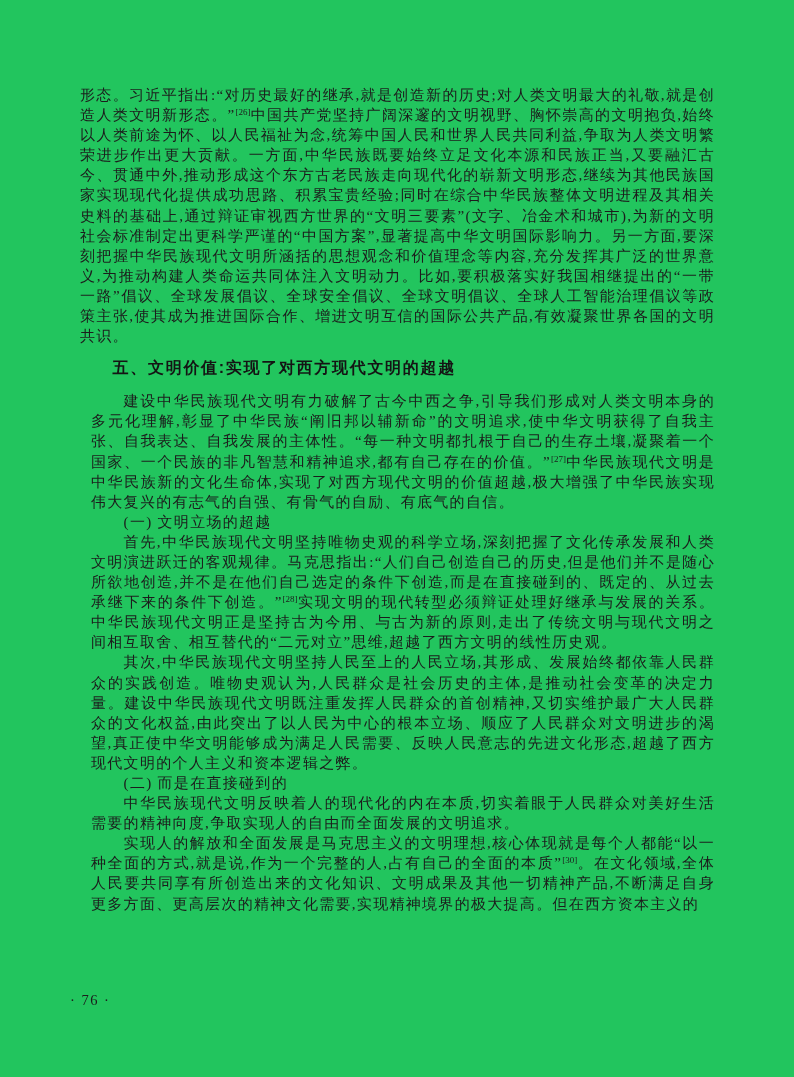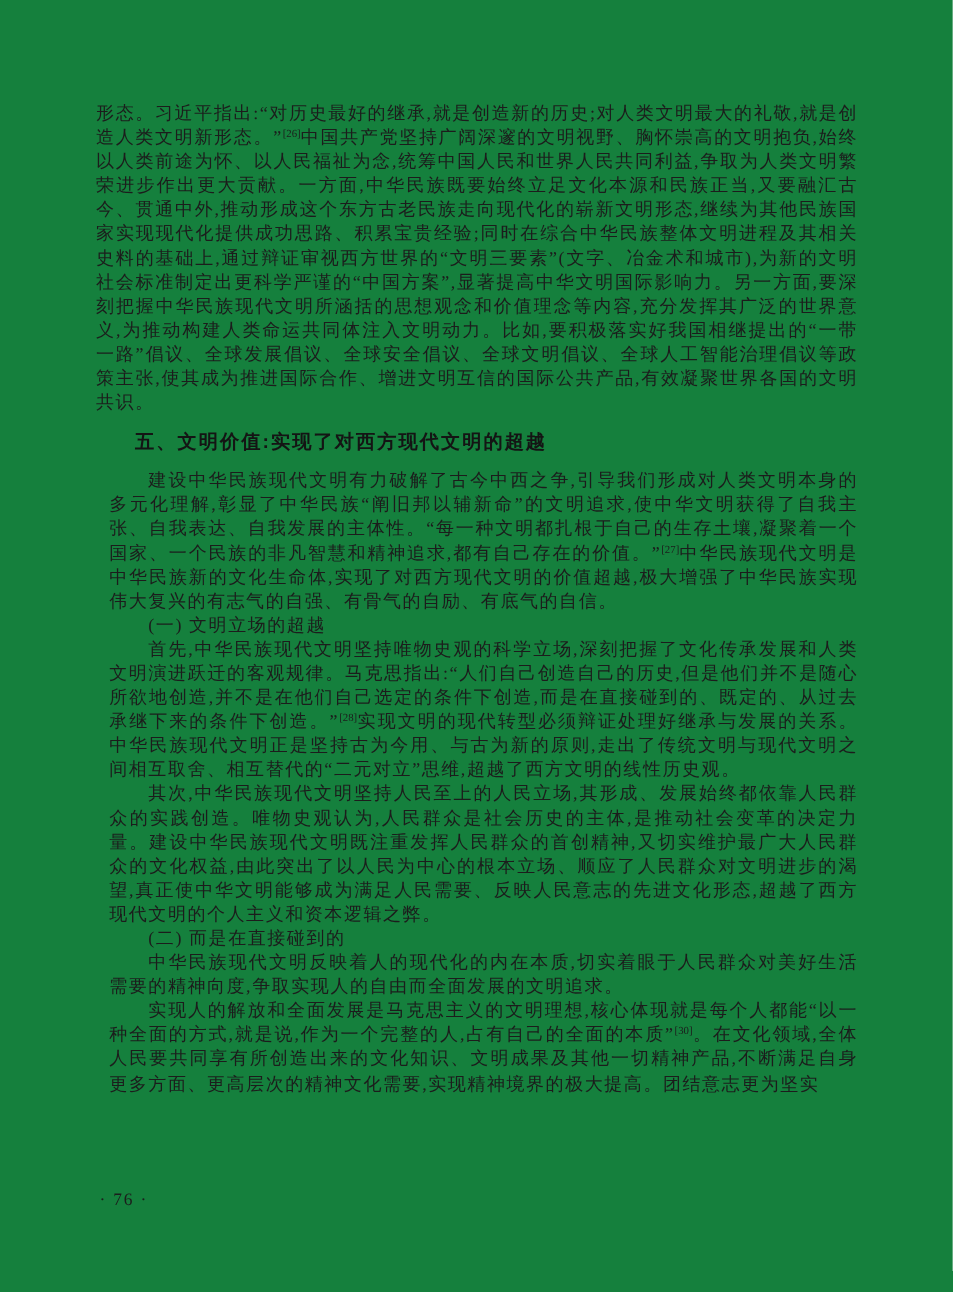--- a/index.html
+++ b/index.html
@@ -5,21 +5,21 @@
   html, body {
     margin: 0;
     padding: 0;
     background: #ffffff;
   }
   .page {
     position: relative;
     width: 794px;
     height: 1077px;
     box-sizing: border-box;
-    background: #15803d;
+    background: #22c55e;
     padding: 85px 79px 0 80px;
     font-family: "Liberation Serif", "DejaVu Serif", serif;
     color: #1c1c1c;
     overflow: hidden;
   }
   .para {
     margin: 0;
     font-size: 15px;
     line-height: 20.1px;
     letter-spacing: 1.3px;
@@ -35,21 +35,21 @@
     margin: 12px 0 12px 32.6px;
   }
   .fnref {
     font-size: 9px;
     letter-spacing: 0;
     line-height: 0;
     vertical-align: 5px;
   }
   .page-number {
     position: absolute;
-    left: 83px;
+    left: 70px;
     top: 992px;
     font-size: 14.5px;
     letter-spacing: 1.5px;
     color: #1c1c1c;
   }
 </style>
 </head>
 <body>
 
 <div class="page">
@@ -65,18 +65,18 @@
 
     <p class="para indent"><span>首先,中华民族现代文明坚持唯物史观的科学立场,深刻把握了文化传承发展和人类文明演进跃迁的客观规律。马克思指出:“人们自己创造自己的历史,但是他们并不是随心所欲地创造,并不是在他们自己选定的条件下创造,而是在直接碰到的、既定的、从过去承继下来的条件下创造。”</span><sup class="fnref">[28]</sup><span>实现文明的现代转型必须辩证处理好继承与发展的关系。中华民族现代文明正是坚持古为今用、与古为新的原则,走出了传统文明与现代文明之间相互取舍、相互替代的“二元对立”思维,超越了西方文明的线性历史观。</span></p>
 
     <p class="para indent">其次,中华民族现代文明坚持人民至上的人民立场,其形成、发展始终都依靠人民群众的实践创造。唯物史观认为,人民群众是社会历史的主体,是推动社会变革的决定力量。建设中华民族现代文明既注重发挥人民群众的首创精神,又切实维护最广大人民群众的文化权益,由此突出了以人民为中心的根本立场、顺应了人民群众对文明进步的渴望,真正使中华文明能够成为满足人民需要、反映人民意志的先进文化形态,超越了西方现代文明的个人主义和资本逻辑之弊。</p>
 
 
     <p class="para indent">(二) 而是在直接碰到的</p>
 
     <p class="para indent">中华民族现代文明反映着人的现代化的内在本质,切实着眼于人民群众对美好生活需要的精神向度,争取实现人的自由而全面发展的文明追求。</p>
 
-    <p class="para indent"><span>实现人的解放和全面发展是马克思主义的文明理想,核心体现就是每个人都能“以一种全面的方式,就是说,作为一个完整的人,占有自己的全面的本质”</span><sup class="fnref">[30]</sup><span>。在文化领域,全体人民要共同享有所创造出来的文化知识、文明成果及其他一切精神产品,不断满足自身更多方面、更高层次的精神文化需要,实现精神境界的极大提高。团结意志更为坚实</span></p>
+    <p class="para indent"><span>实现人的解放和全面发展是马克思主义的文明理想,核心体现就是每个人都能“以一种全面的方式,就是说,作为一个完整的人,占有自己的全面的本质”</span><sup class="fnref">[30]</sup><span>。在文化领域,全体人民要共同享有所创造出来的文化知识、文明成果及其他一切精神产品,不断满足自身更多方面、更高层次的精神文化需要,实现精神境界的极大提高。但在西方资本主义的</span></p>
 
   </div>
 
   <div class="page-number">· 76 ·</div>
 </div>
 
 </body></html>

